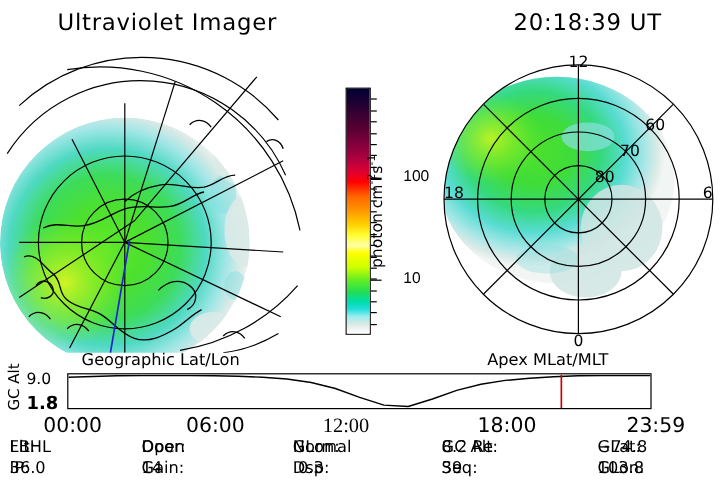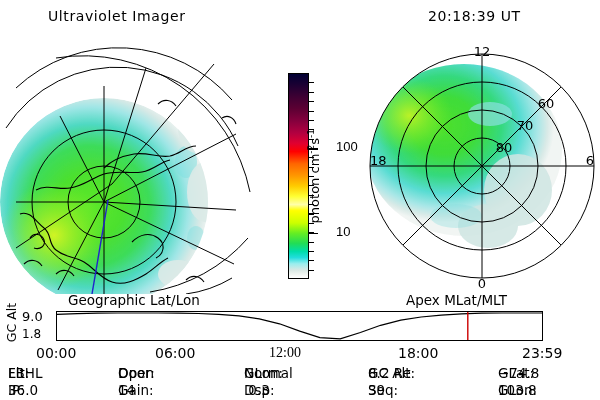--- a/index.html
+++ b/index.html
@@ -3,21 +3,21 @@
 <meta charset="utf-8">
 <style>
   html,body{margin:0;padding:0;background:#ffffff;}
   body{width:600px;height:400px;position:relative;overflow:hidden;
        font-family:"DejaVu Sans",sans-serif;color:#000;}
 
   .abs{position:absolute;}
 
   
   #header{top:8px;left:0;width:600px;height:22px;}
-  #header span{position:absolute;font-size:14px;letter-spacing:.6px;
+  #header span{position:absolute;font-size:19px;letter-spacing:.6px;
                font-family:"DejaVu Sans",sans-serif;white-space:nowrap;}
   #hdr-title{left:48px;top:0;}
   #hdr-date{left:272px;top:0;}
   #hdr-time{left:428px;top:0;text-align:right;}
 
   
   #geo-panel{left:0px;top:42px;width:268px;height:252px;}
   #mag-panel{left:368px;top:42px;width:228px;height:252px;}
   #geo-panel svg,#mag-panel svg{display:block;}
 
@@ -41,28 +41,28 @@
   .plot-caption{font-size:13.5px;white-space:nowrap;}
   #cap-geo{left:68px;top:292px;}
   #cap-mag{left:406px;top:292px;}
 
   
   #alt-strip{left:0px;top:307px;width:600px;height:38px;}
   #alt-ylabel{position:absolute;left:-12px;top:8px;width:46px;
               font-size:12.5px;text-align:center;white-space:nowrap;
               transform:rotate(-90deg);transform-origin:center center;}
   #alt-tick-hi{position:absolute;left:22px;top:2px;font-size:13px;}
-  #alt-tick-lo{position:absolute;left:22px;top:20px;font-size:12px;}
+  #alt-tick-lo{position:absolute;left:22px;top:20px;font-size:15px;font-weight:bold;}
   #alt-box{position:absolute;left:56px;top:4px;width:487px;height:30px;
            border:1px solid #000;box-sizing:border-box;}
   #alt-box svg{display:block;}
 
   
   #time-axis{left:0px;top:345px;width:600px;height:18px;}
-  #time-axis span{position:absolute;font-size:14px;white-space:nowrap;}
+  #time-axis span{position:absolute;font-size:17px;white-space:nowrap;}
 
   
   #footer{left:0px;top:365px;width:600px;height:34px;}
   #footer span{position:absolute;font-size:13.5px;white-space:nowrap;}
   .frow1{top:0px;}
   .frow2{top:17px;}
   .fc0{left:8px;}  .fc1{left:118px;} .fc2{left:244px;text-align:right;}
   .fc3{left:368px;} .fc4{left:498px;}
 </style>
 </head>

